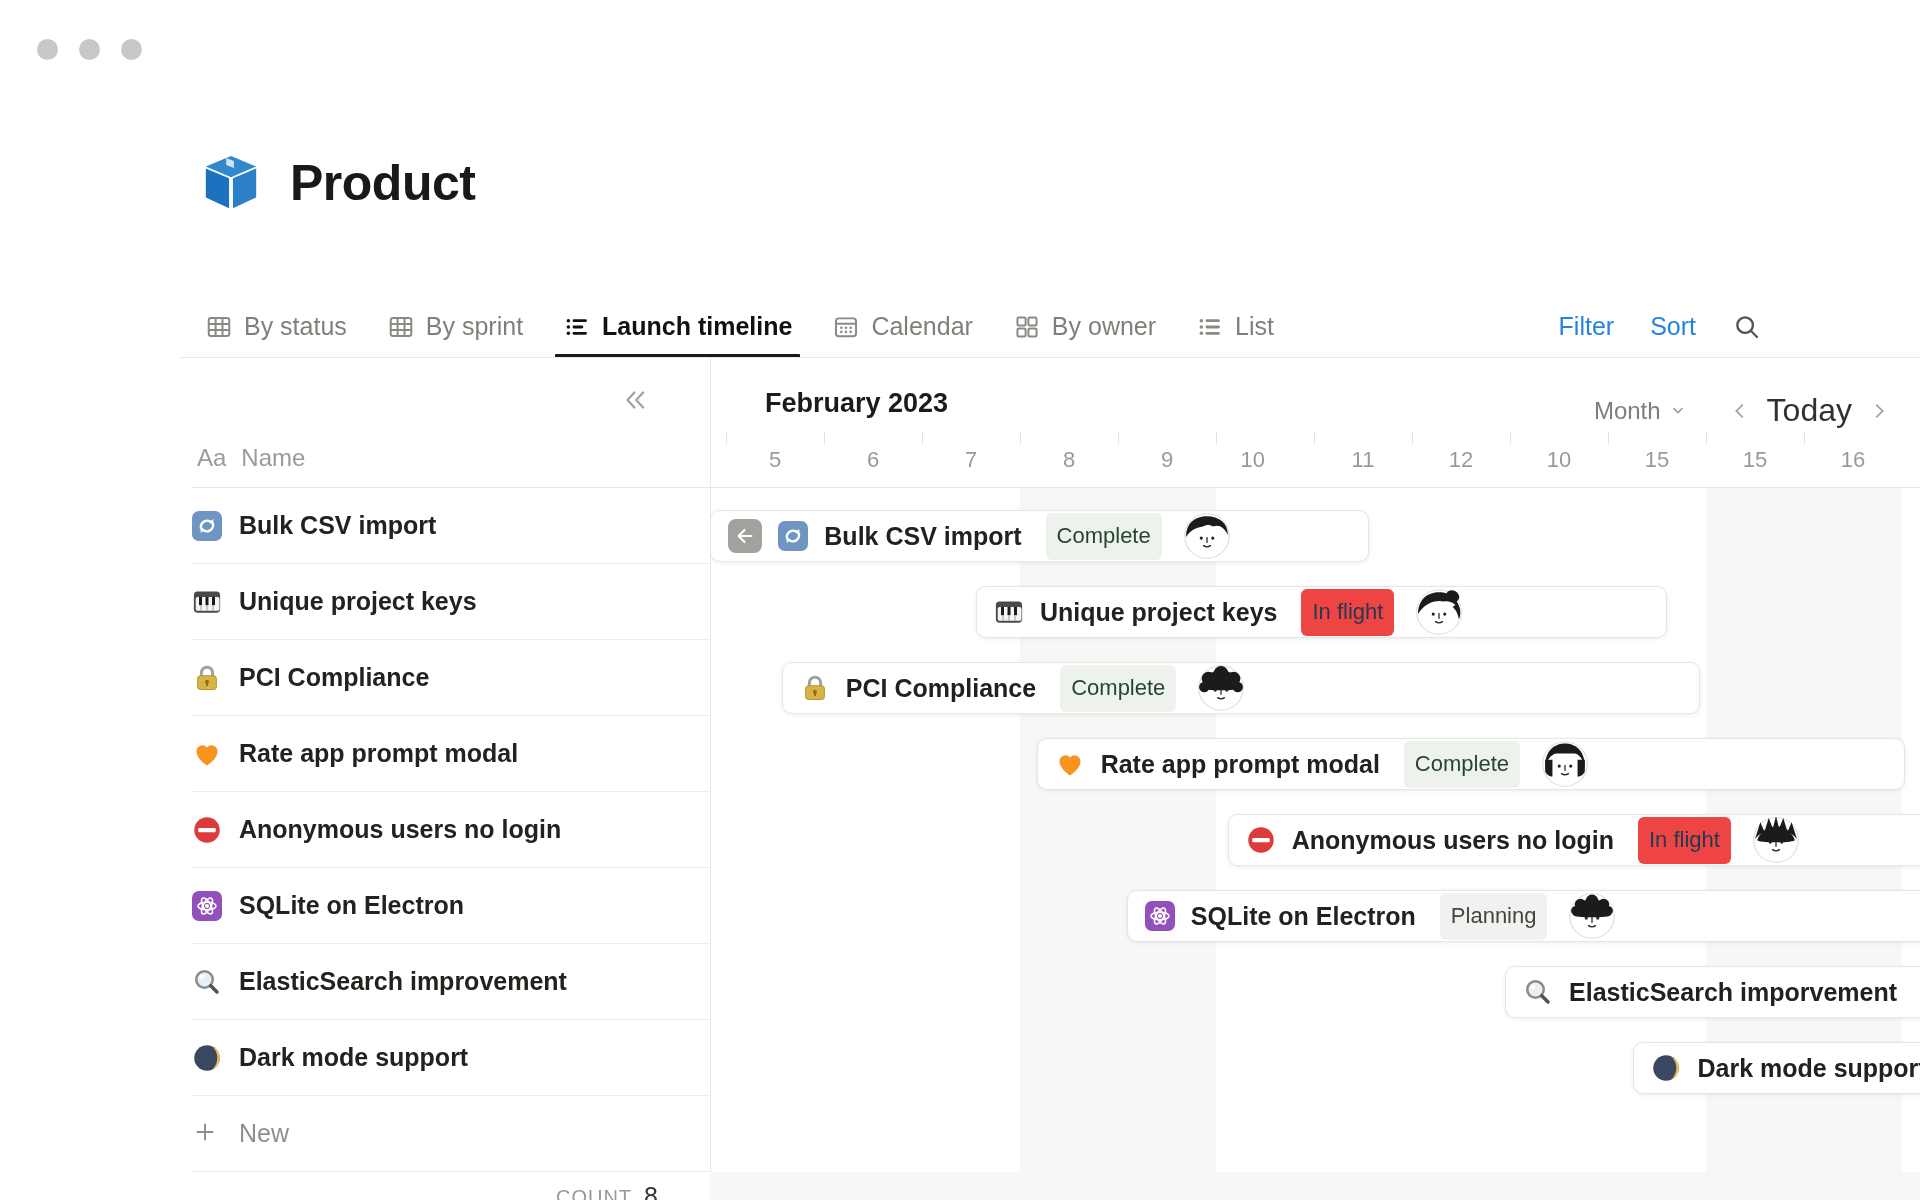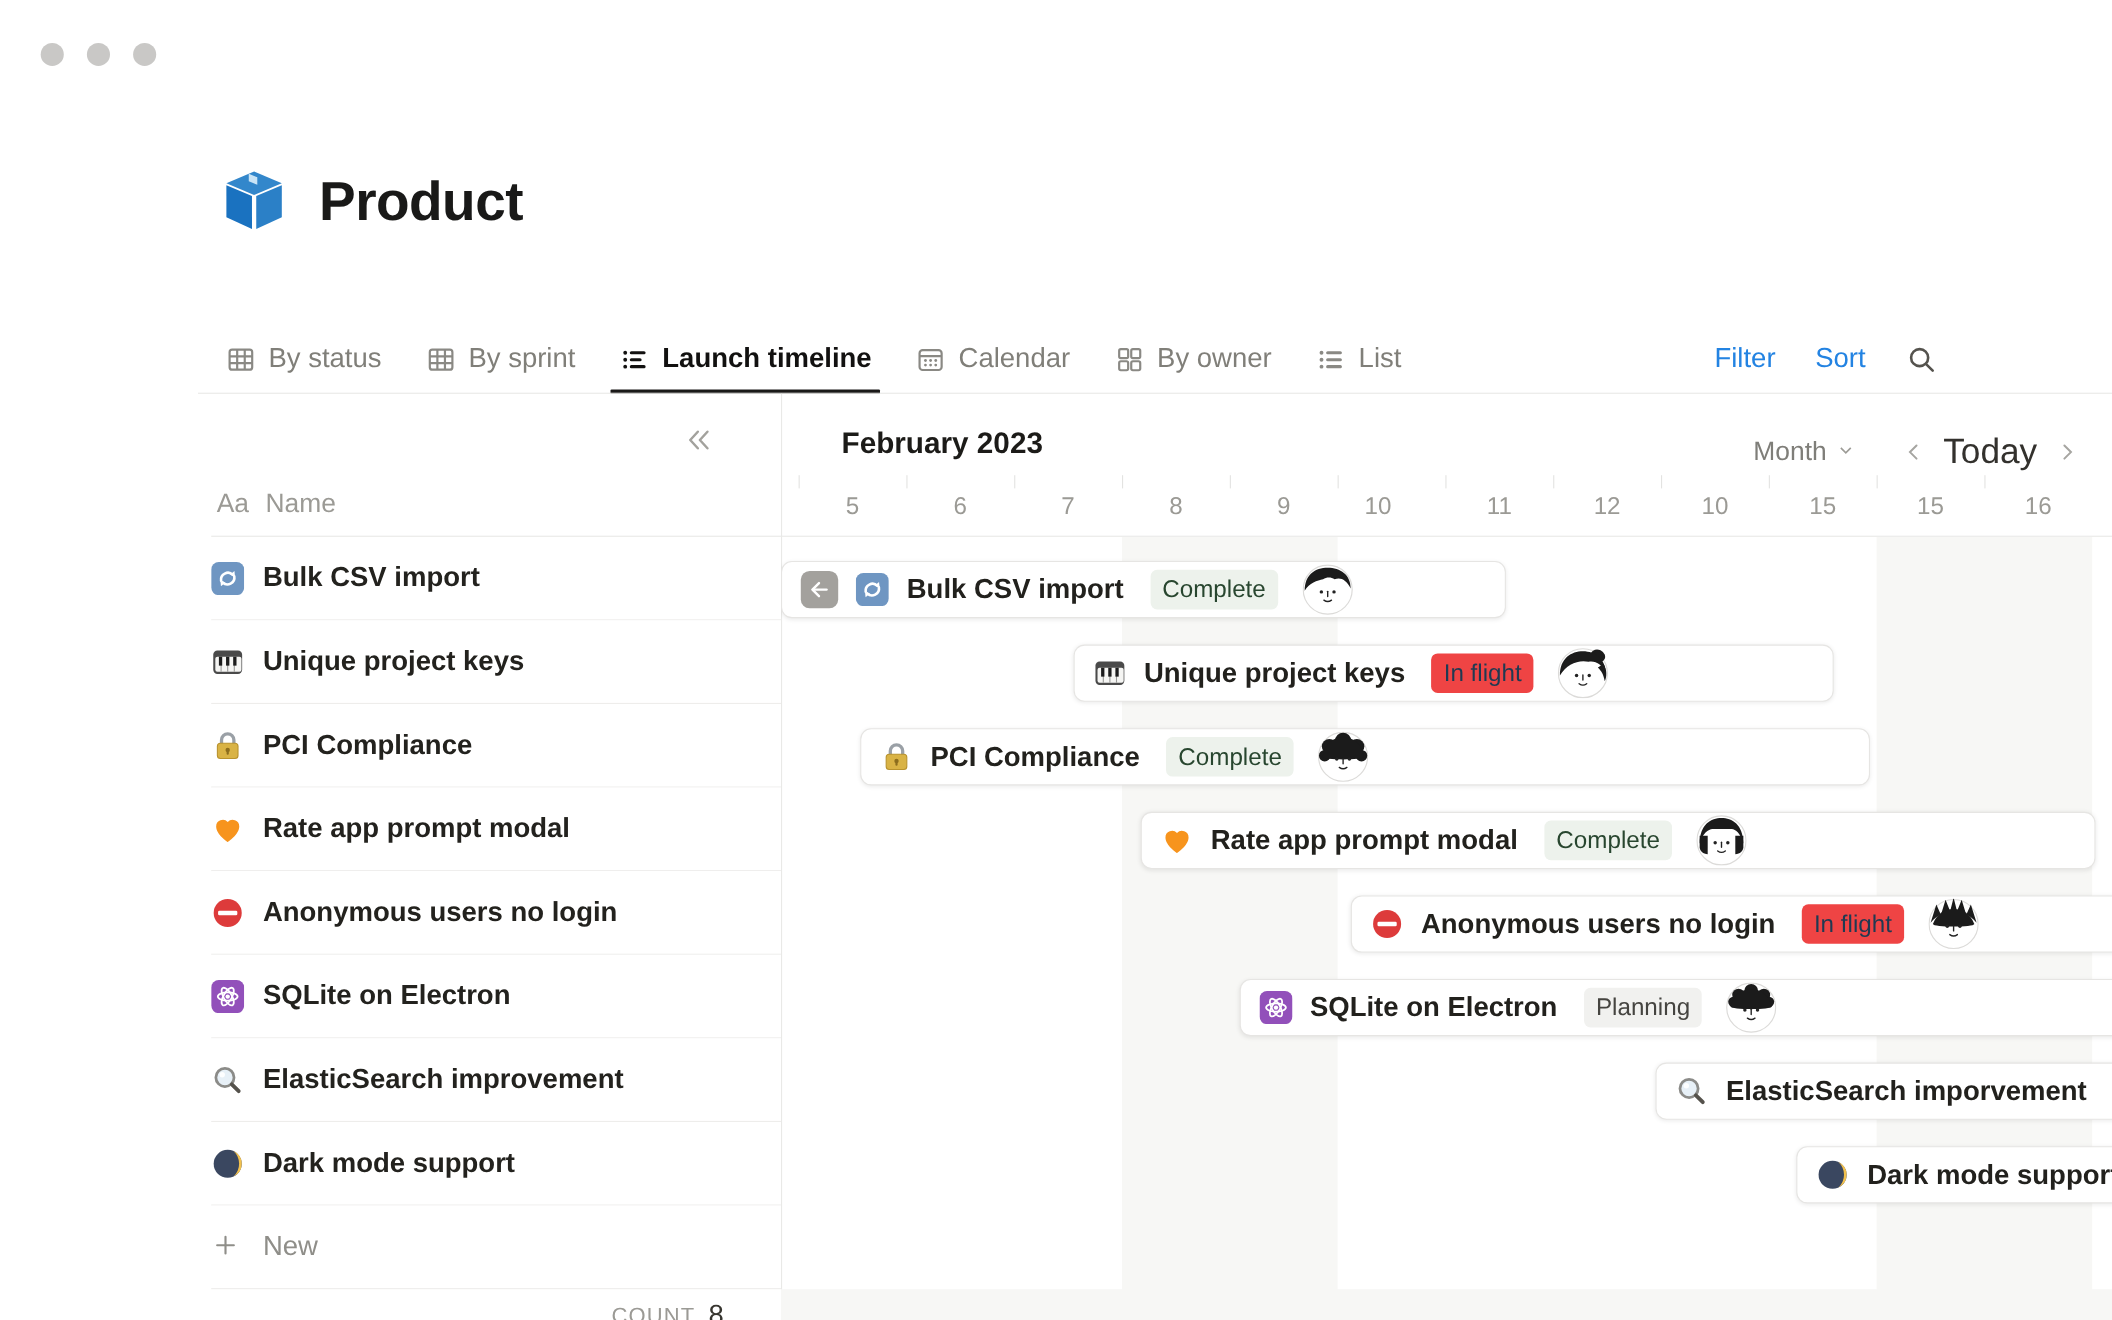--- a/index.html
+++ b/index.html
@@ -50,21 +50,21 @@
   
   .tl-body{position:absolute;left:710px;top:488px;width:1210px;height:712px;overflow:hidden;}
   .shade{position:absolute;top:0;height:712px;background:#f7f7f5;}
   .tl-footer{position:absolute;left:0;top:684px;width:1210px;height:28px;background:#f7f7f5;}
   .bar{position:absolute;height:52px;background:#fff;border:1px solid #e6e5e3;border-radius:10px;
        box-shadow:0 1px 4px rgba(15,15,15,.08);display:flex;align-items:center;gap:16px;
        padding:0 17px;box-sizing:border-box;}
   .bar .blabel{font-size:25px;font-weight:600;color:#22211d;white-space:nowrap;}
   .chip{width:34px;height:34px;border-radius:8px;background:#a3a19d;display:flex;align-items:center;
         justify-content:center;flex:none;}
-  .badge{height:36px;padding:0 11px;border-radius:6px;font-size:22px;font-weight:500;
+  .badge{height:47px;padding:0 11px;border-radius:6px;font-size:22px;font-weight:500;
          display:flex;align-items:center;white-space:nowrap;margin-left:8px;}
   .badge-green{background:#edf2ec;color:#28462f;}
   .badge-blue{background:#ef4444;color:#1f3a52;}
   .badge-gray{background:#f1f1ef;color:#454440;}
   .avatar{width:46px;height:46px;flex:none;margin-left:6px;display:flex;}
   .icon30{width:30px;height:30px;display:flex;flex:none;}
 </style>
 </head>
 <body>
 

